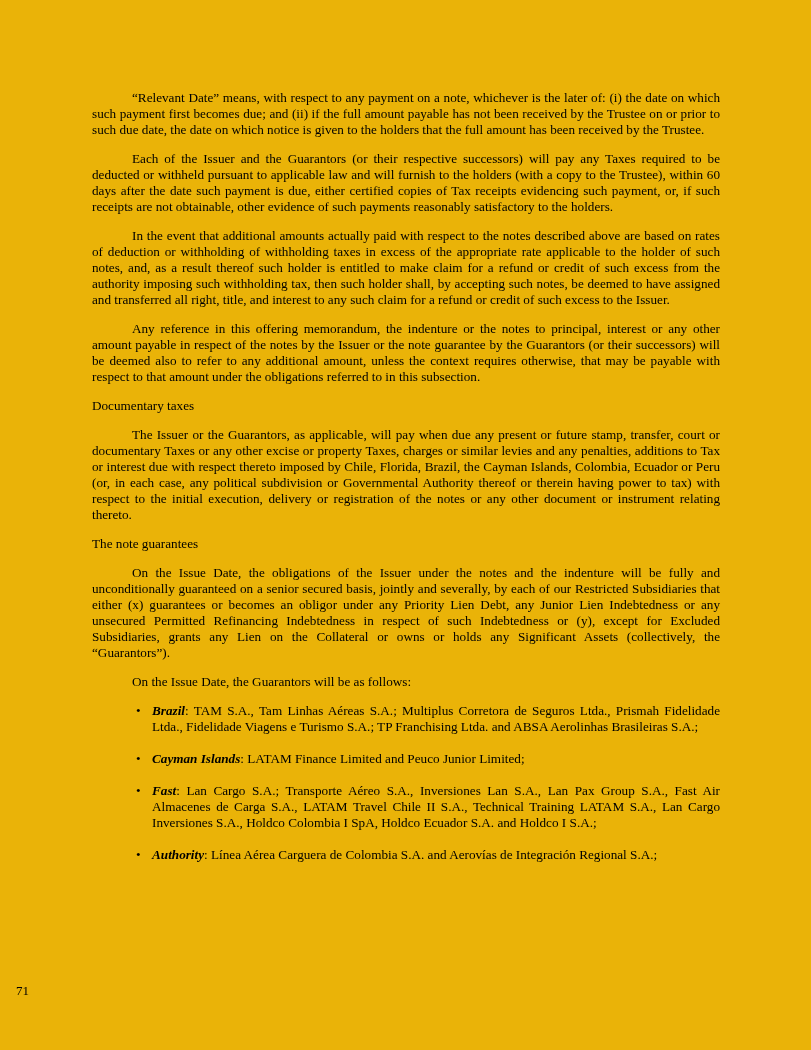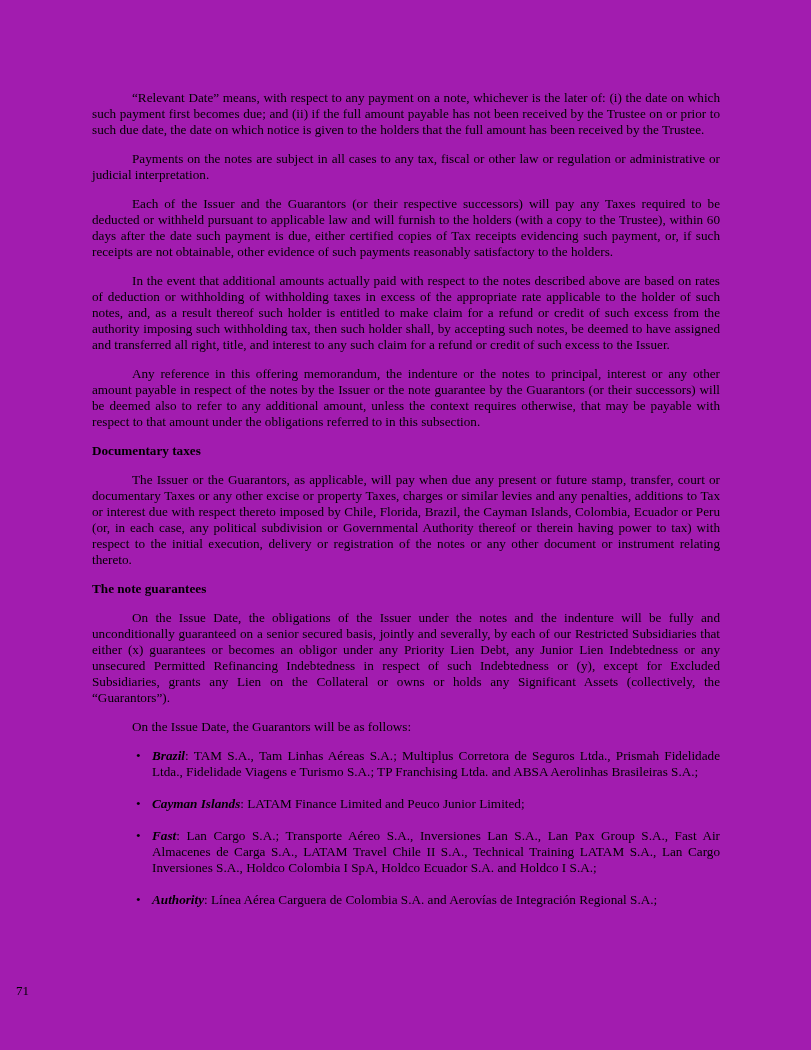--- a/index.html
+++ b/index.html
@@ -4,42 +4,42 @@
 <style>
   html, body {
     margin: 0;
     padding: 0;
     background: #ffffff;
   }
   .page {
     position: relative;
     width: 811px;
     height: 1050px;
-    background: #a21caf;
+    background: #eab308;
     color: #000000;
     font-family: "Liberation Serif", "DejaVu Serif", serif;
     font-size: 13.2px;
     line-height: 16px;
     overflow: hidden;
   }
   .content {
     position: absolute;
     top: 90px;
     left: 92px;
     width: 628px;
   }
   .para {
     margin: 0 0 13px 0;
     text-align: justify;
     text-indent: 40px;
   }
   .heading {
     margin: 0 0 13px 0;
     font-size: 13.2px;
-    font-weight: bold;
+    font-weight: normal;
     text-align: left;
   }
   ul.bullet-list {
     list-style: none;
     margin: 2px 0 0 0;
     padding: 0;
   }
   .bullet-item {
     position: relative;
     margin: 0 0 16px 0;
@@ -65,21 +65,20 @@
   }
 </style>
 </head>
 <body>
 
 <div class="page">
   <div class="content">
 
     <p class="para">“Relevant Date” means, with respect to any payment on a note, whichever is the later of: (i) the date on which such payment first becomes due; and (ii) if the full amount payable has not been received by the Trustee on or prior to such due date, the date on which notice is given to the holders that the full amount has been received by the Trustee.</p>
 
-    <p class="para">Payments on the notes are subject in all cases to any tax, fiscal or other law or regulation or administrative or judicial interpretation.</p>
 
     <p class="para">Each of the Issuer and the Guarantors (or their respective successors) will pay any Taxes required to be deducted or withheld pursuant to applicable law and will furnish to the holders (with a copy to the Trustee), within 60 days after the date such payment is due, either certified copies of Tax receipts evidencing such payment, or, if such receipts are not obtainable, other evidence of such payments reasonably satisfactory to the holders.</p>
 
     <p class="para">In the event that additional amounts actually paid with respect to the notes described above are based on rates of deduction or withholding of withholding taxes in excess of the appropriate rate applicable to the holder of such notes, and, as a result thereof such holder is entitled to make claim for a refund or credit of such excess from the authority imposing such withholding tax, then such holder shall, by accepting such notes, be deemed to have assigned and transferred all right, title, and interest to any such claim for a refund or credit of such excess to the Issuer.</p>
 
     <p class="para">Any reference in this offering memorandum, the indenture or the notes to principal, interest or any other amount payable in respect of the notes by the Issuer or the note guarantee by the Guarantors (or their successors) will be deemed also to refer to any additional amount, unless the context requires otherwise, that may be payable with respect to that amount under the obligations referred to in this subsection.</p>
 
 
     <h3 class="heading">Documentary taxes</h3>
 

